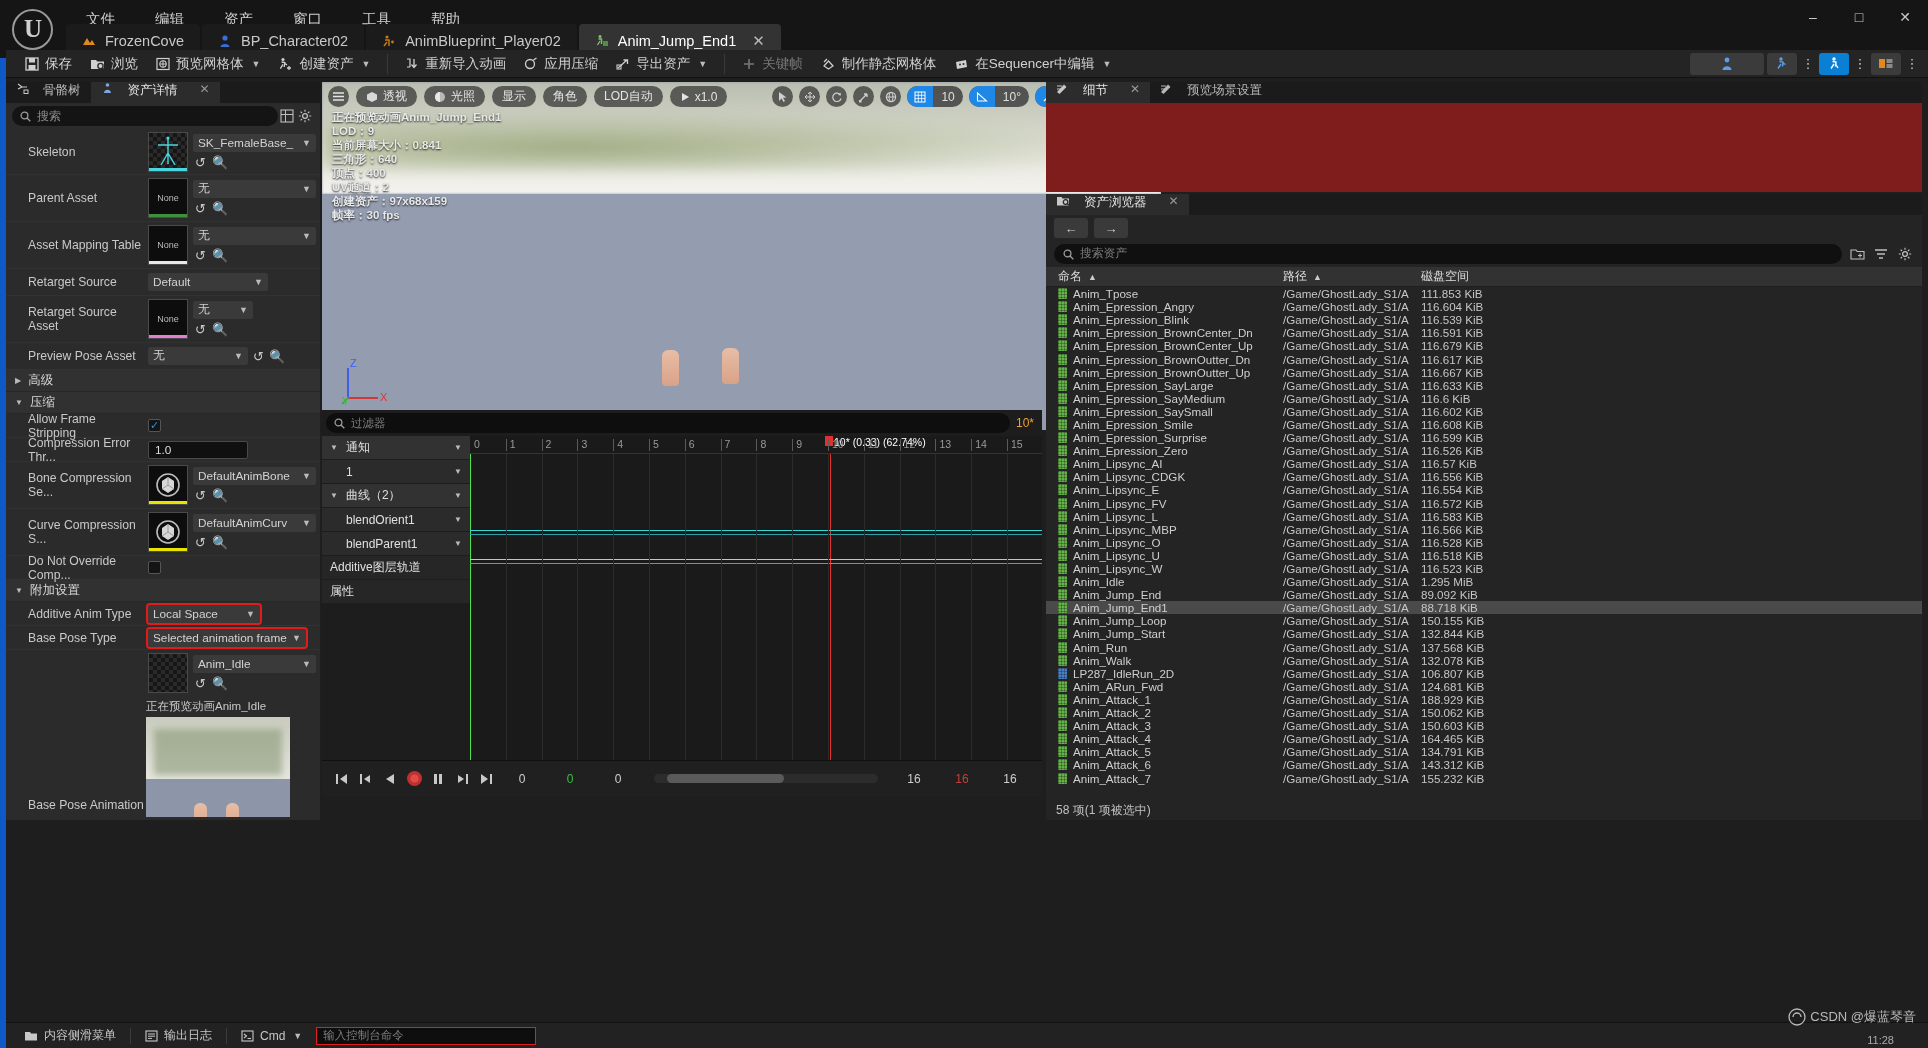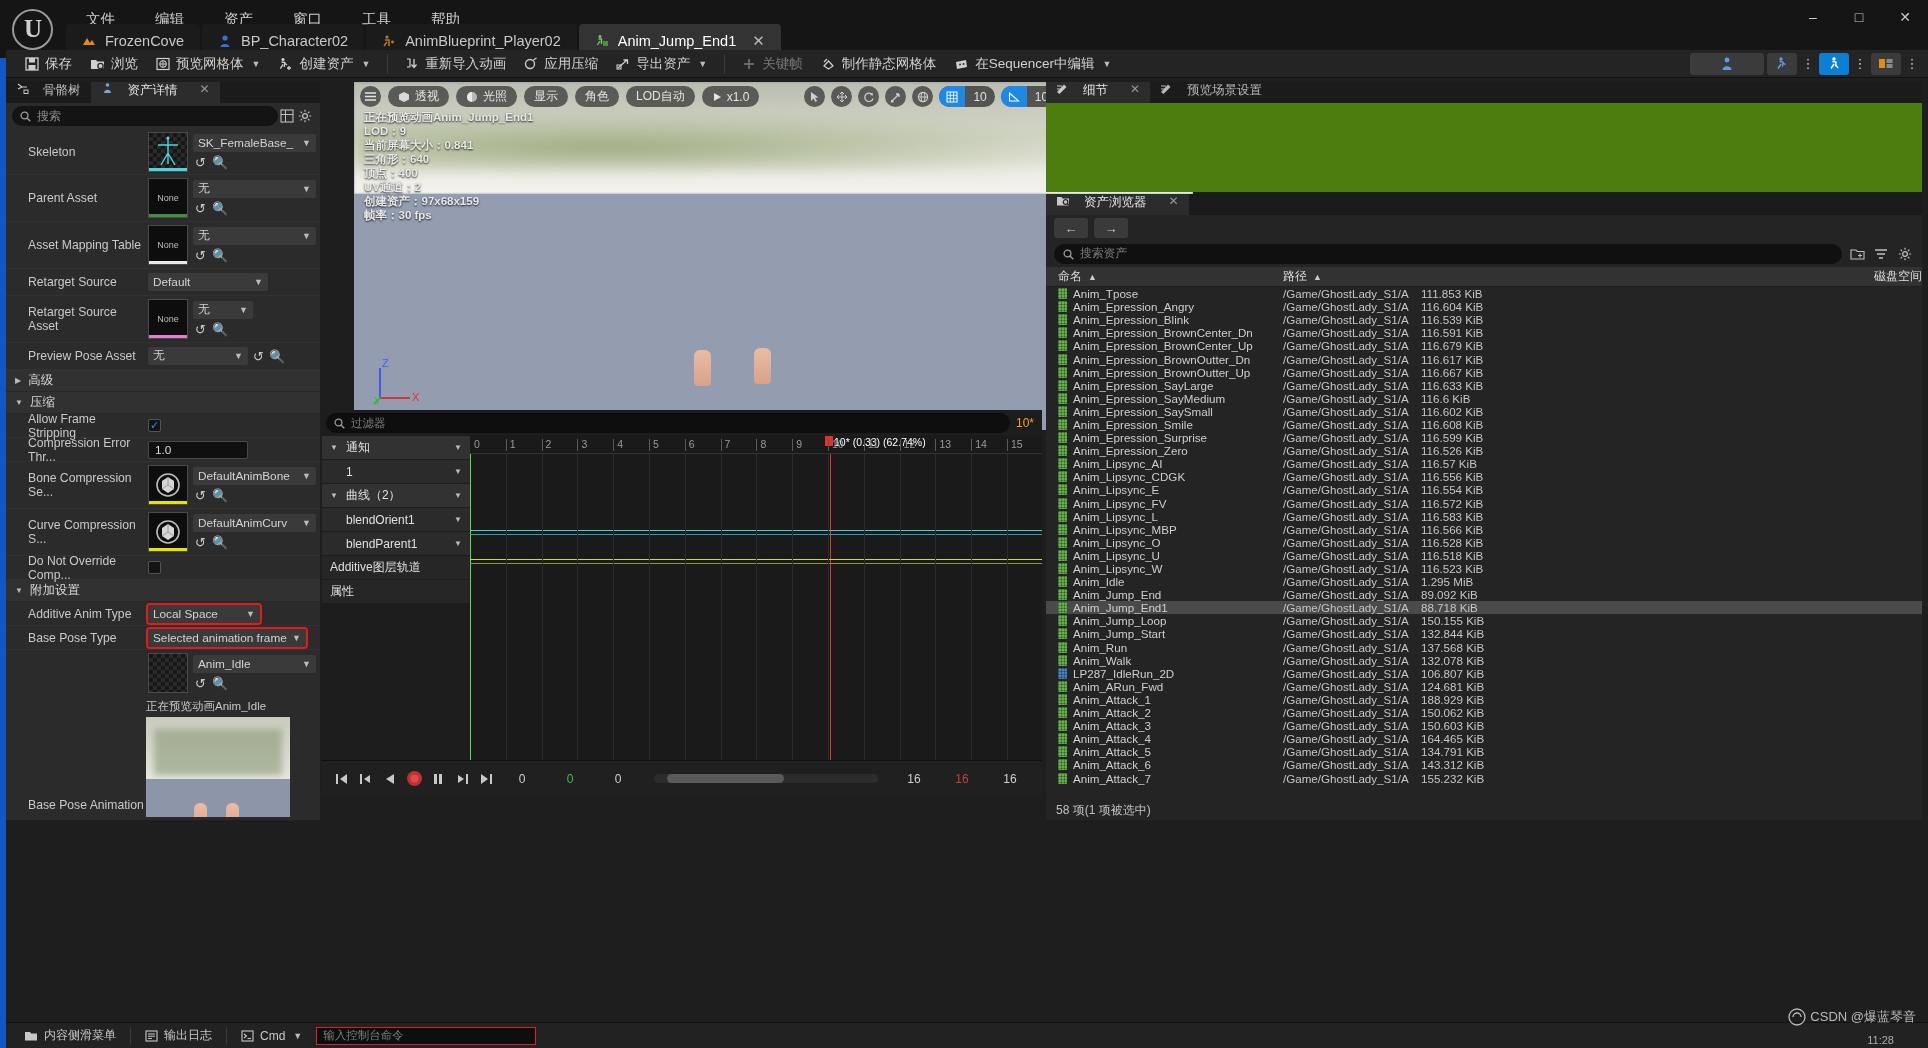--- a/index.html
+++ b/index.html
@@ -125,21 +125,21 @@
   .tri { font-size: 8px; color: #bbb; }
   .chk { width: 13px; height: 13px; background: #141414; border: 1px solid #555; border-radius:2px;
     display:flex; align-items:center; justify-content:center; color: #2f8fe0; font-size: 11px; }
   .numinput { height:18px; background:#101010; border:1px solid #4a4a4a; border-radius:2px;
     font-size: 11.8px; color:#ddd; display:flex; align-items:center; padding: 0 6px; width: 100px; }
   .redbox { outline: 2px solid #e01c1c; }
   .preview-note { font-size: 11.5px; color: #c7c7c7; padding: 3px 0 3px 140px; }
   .bigthumb { margin-left: 140px; width: 144px; height: 118px; background:#6a7a86; overflow:hidden; position:relative; }
 
   
-  #viewport { left: 322px; top: 82px; width: 839px; height: 348px; background: #8a93a6; overflow:hidden;margin-left:32px; }
+  #viewport { left: 322px; top: 82px; width: 839px; height: 348px; background: #8a93a6; overflow:hidden; }
   .vp-sky { position:absolute; left:0; top:0; width:100%; height:112px;
     background: linear-gradient(180deg,#b9bdb0 0%,#cfd2c4 35%,#e8e8e0 60%,#f3f2ee 100%); filter: blur(1px); }
   .vp-green { position:absolute; left:0; top:30px; width:100%; height:60px;
     background: radial-gradient(ellipse at 30% 60%, rgba(120,140,80,.65), rgba(150,160,110,0) 70%); filter: blur(6px);}
   .vp-floor { position:absolute; left:0; top:112px; width:100%; height:236px; background:#949db0; }
   .vp-toolbar { position: absolute; left: 6px; top: 4px; display:flex; align-items:center; gap: 7px; }
   .vp-pill {
     height: 21px; border-radius: 11px; background: rgba(50,50,50,.72); color: #e4e4e4;
     display: flex; align-items: center; gap: 5px; padding: 0 10px; font-size: 12px; white-space: nowrap;
   }
@@ -176,33 +176,33 @@
   .transport { position:absolute; left:0; bottom:0; height:36px; width:100%; background:#202020;
     display:flex; align-items:center; gap:4px; padding: 0 10px; border-top:1px solid #111; }
   .tp-btn { width:20px; height:20px; display:flex; align-items:center; justify-content:center; color:#c8c8c8; font-size:12px; }
   .tp-num { font-size:12px; color:#cfcfcf; width: 44px; text-align:center; }
   .tp-num.green { color:#3fbf3f; }
   .tp-num.red { color:#c04040; }
   .scrollstrip { flex:1; height: 9px; background:#2c2c2c; border-radius:5px; margin: 0 10px; position:relative; }
   .scrollstrip .thumb2 { position:absolute; left: 6%; width: 52%; top:0; bottom:0; background:#5a5a5a; border-radius:5px; }
 
   
-  #detailspanel { left: 1046px; top: 82px; width: 876px; height: 110px; background:#4d7c0f; }
+  #detailspanel { left: 1046px; top: 82px; width: 876px; height: 110px; background:#7f1d1d; }
   #assetbrowser { left: 1046px; top: 194px; width: 876px; height: 626px; background:#242424; }
   .ab-nav { height: 26px; display:flex; align-items:center; gap:6px; padding: 3px 8px; }
   .navbtn { width: 34px; height: 20px; background:#3a3a3a; border-radius:3px; display:flex;
     align-items:center; justify-content:center; color:#ccc; font-size:13px; }
   .ab-search { height: 26px; display:flex; align-items:center; gap:6px; padding: 0 8px; }
   .ab-searchbox { flex:1; height:20px; background:#101010; border-radius:10px; display:flex; align-items:center;
     gap:6px; padding: 0 9px; font-size:11.8px; color:#7d7d7d; }
   .ab-hdr { height: 20px; background: #323232; display:flex; font-size: 12px; color:#ddd; align-items:center;
     border-bottom: 1px solid #1f1f1f; }
   .ab-hdr .c1 { width: 237px; padding-left: 12px; display:flex; align-items:center; gap:6px; }
   .ab-hdr .c2 { width: 138px; display:flex; align-items:center; gap:6px; }
-  .ab-hdr .c3 { flex:1;text-align:right; }
+  .ab-hdr .c3 { flex:1; }
   .ab-body { height: 512px; overflow: hidden; }
   .ab-row { height: 13.1px; display:flex; align-items:center; font-size: 11.6px; color:#cfcfcf; }
   .ab-row.sel { background: #4a4a4a; }
   .ab-row .c1 { width: 237px; padding-left: 12px; display:flex; align-items:center; gap:6px; overflow:hidden; white-space:nowrap;}
   .ab-row .c2 { width: 138px; color:#c6c6c6; overflow:hidden; white-space:nowrap; }
   .ab-row .c3 { flex:1; color:#c6c6c6; }
   .gico { width: 9px; height: 11px; background:#66b14a; border-radius:1px; flex:none;
     background-image: linear-gradient(rgba(0,0,0,.25) 1px, transparent 1px),
                       linear-gradient(90deg, rgba(0,0,0,.25) 1px, transparent 1px);
     background-size: 3px 3px; }

